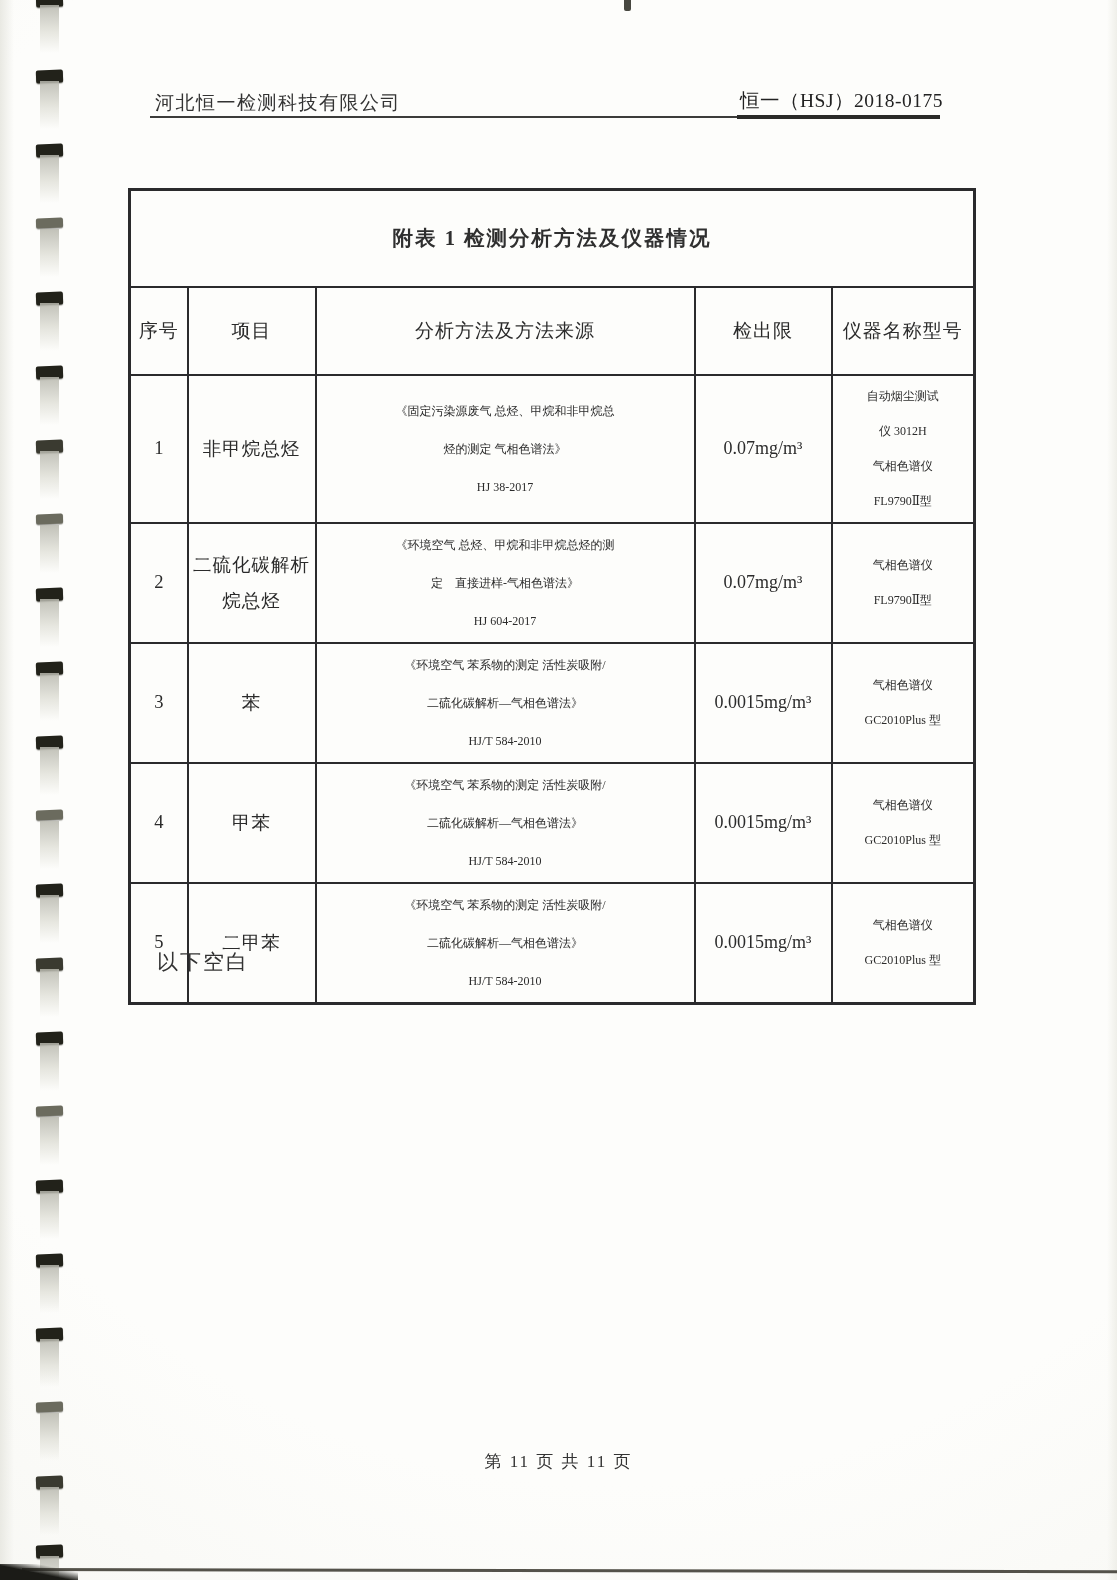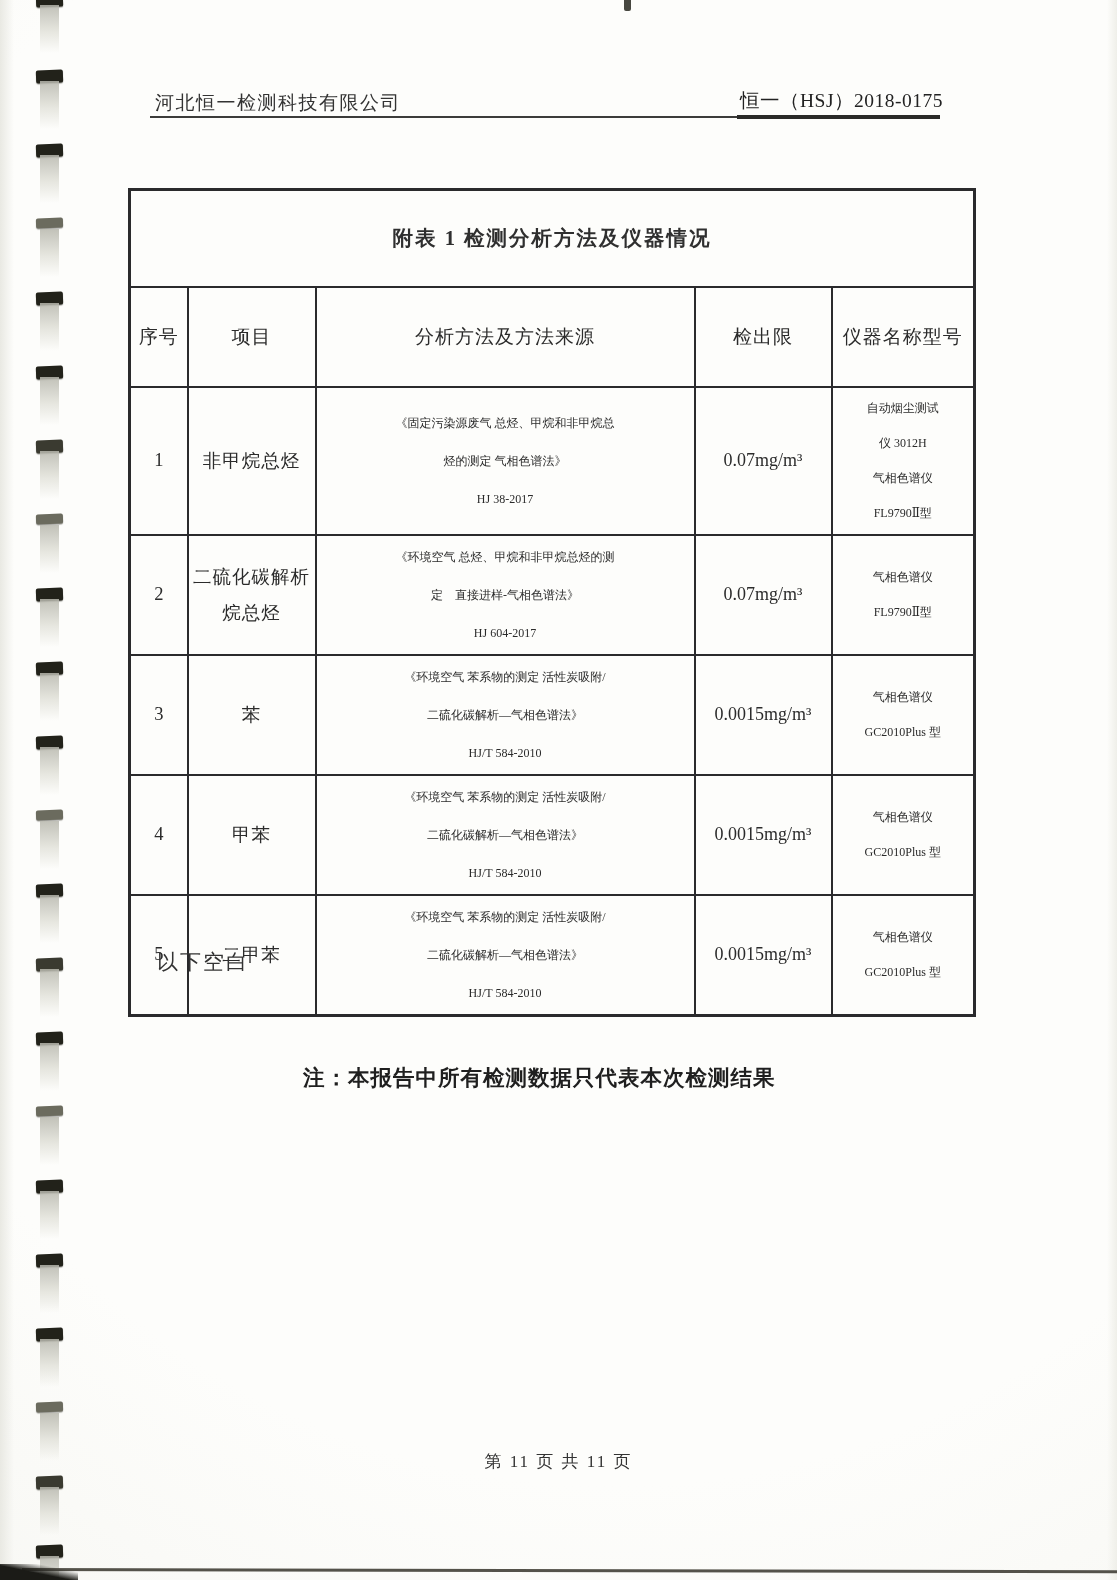--- a/index.html
+++ b/index.html
@@ -64,21 +64,21 @@
   }
   table.methods th,table.methods td{
     border:2px solid var(--border);
     text-align:center;vertical-align:middle;
     white-space:pre-line;
     font-weight:normal;
     padding:2px 4px;
     overflow:hidden;
   }
   tr.title-row th{height:97px;font-size:20.5px;letter-spacing:2px;color:#2f2f2f;font-weight:bold;}
-  tr.head-row th{height:100px;font-size:19px;letter-spacing:1px;}
+  tr.head-row th{height:88px;font-size:19px;letter-spacing:1px;}
   col.c0{width:58px;}col.c1{width:128px;}col.c2{width:379px;}col.c3{width:137px;}col.c4{width:143px;}
   tr.r1{height:148px;}tr.r2{height:102px;}tr.r3{height:102px;}tr.r4{height:106px;}tr.r5{height:118px;}
   td.cell-method{line-height:38px;font-size:12px;}
   td.cell-item{line-height:36px;letter-spacing:1px;margin-top:24px;}
   td.cell-instrument{line-height:35px;font-size:12px;}
   td.cell-limit{font-size:18px;}
   
   .below-blank{position:absolute;left:157px;top:948px;font-size:21px;letter-spacing:2px;
     font-family:"Liberation Sans","DejaVu Sans",sans-serif;color:#333;}
   .note-line{position:absolute;left:303px;top:1063px;font-size:21.5px;font-weight:700;
@@ -195,17 +195,16 @@
 二硫化碳解析—气相色谱法》
 HJ/T 584-2010</td>
         <td class="cell-limit">0.0015mg/m³</td>
         <td class="cell-instrument">气相色谱仪
 GC2010Plus 型</td>
       </tr>
     </tbody>
   </table>
 
   <div class="below-blank">以下空白</div>
-  <div class="note-line">注：本报告中所有检测数据只代表本次检测结果</div>
 
   <div class="footer-line">第 11 页 共 11 页</div>
 
 </div>
 
 </body></html>

